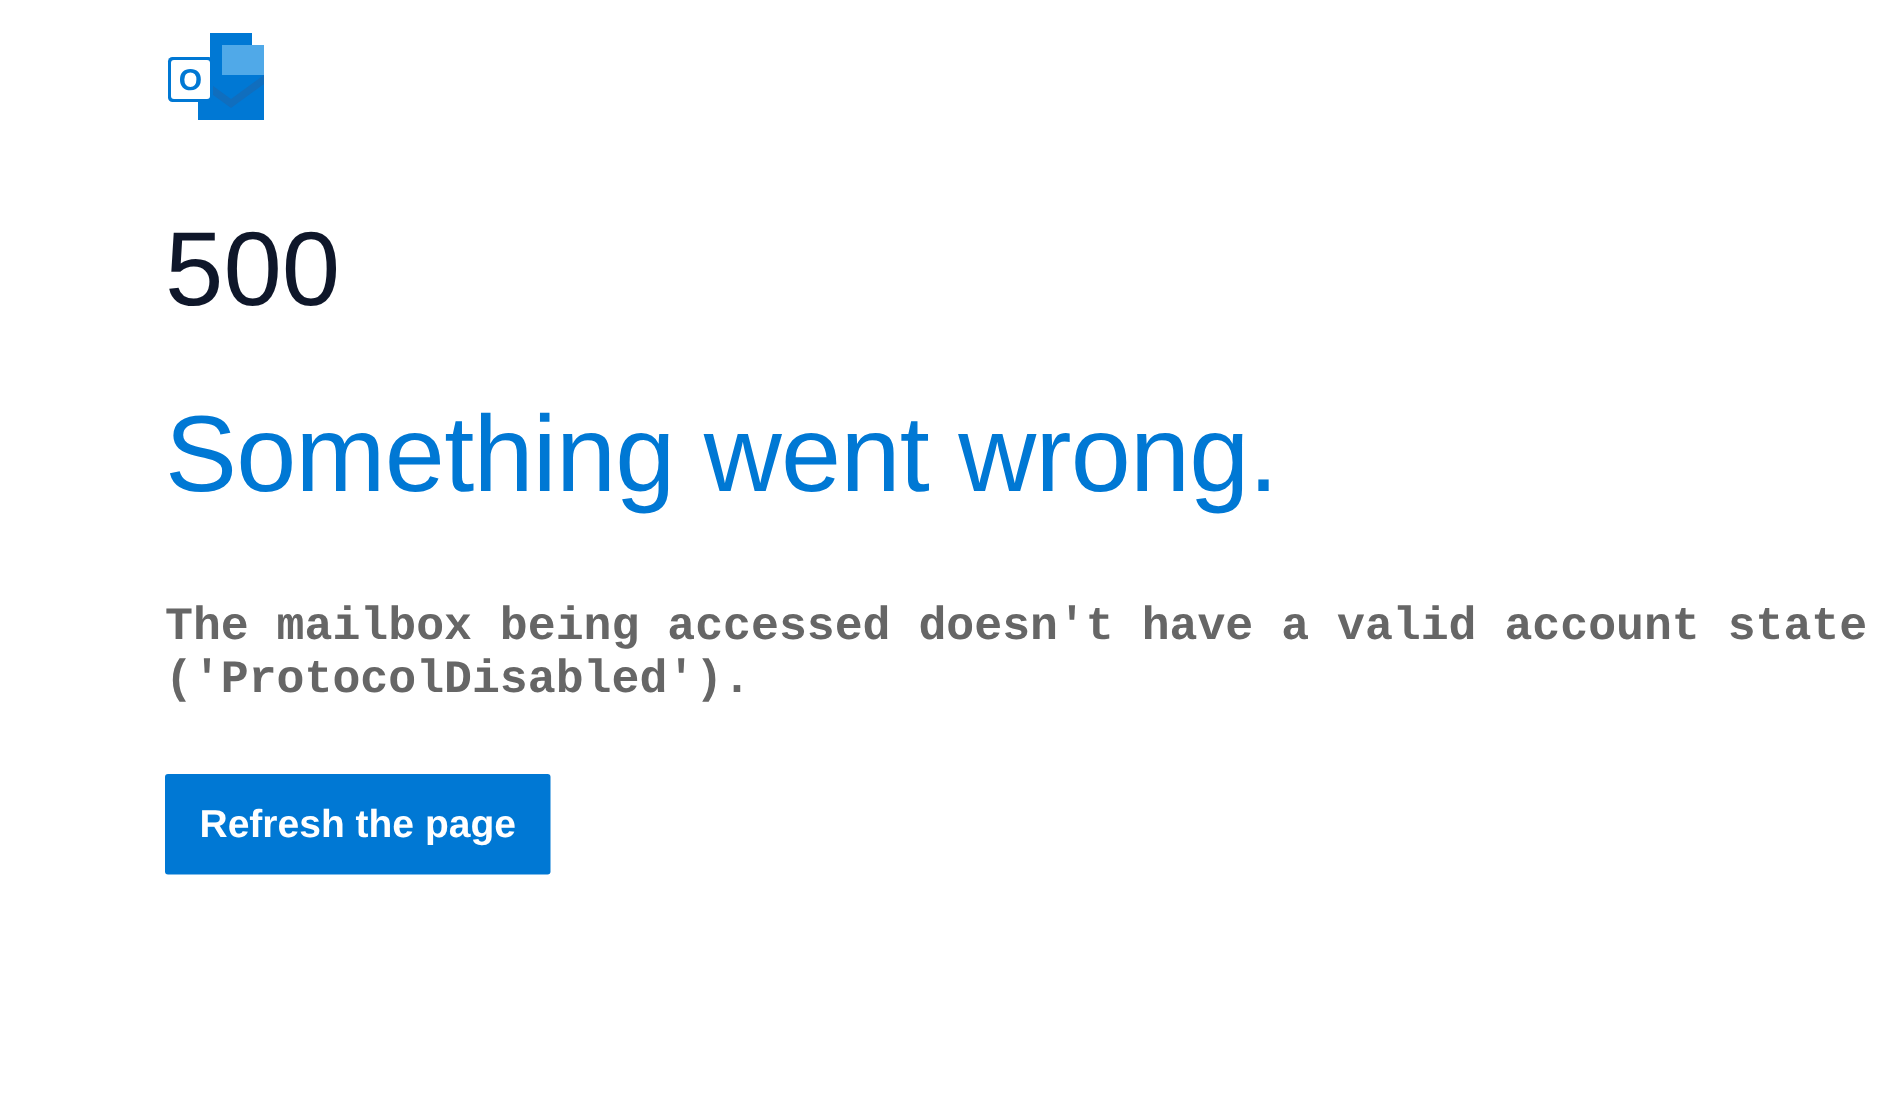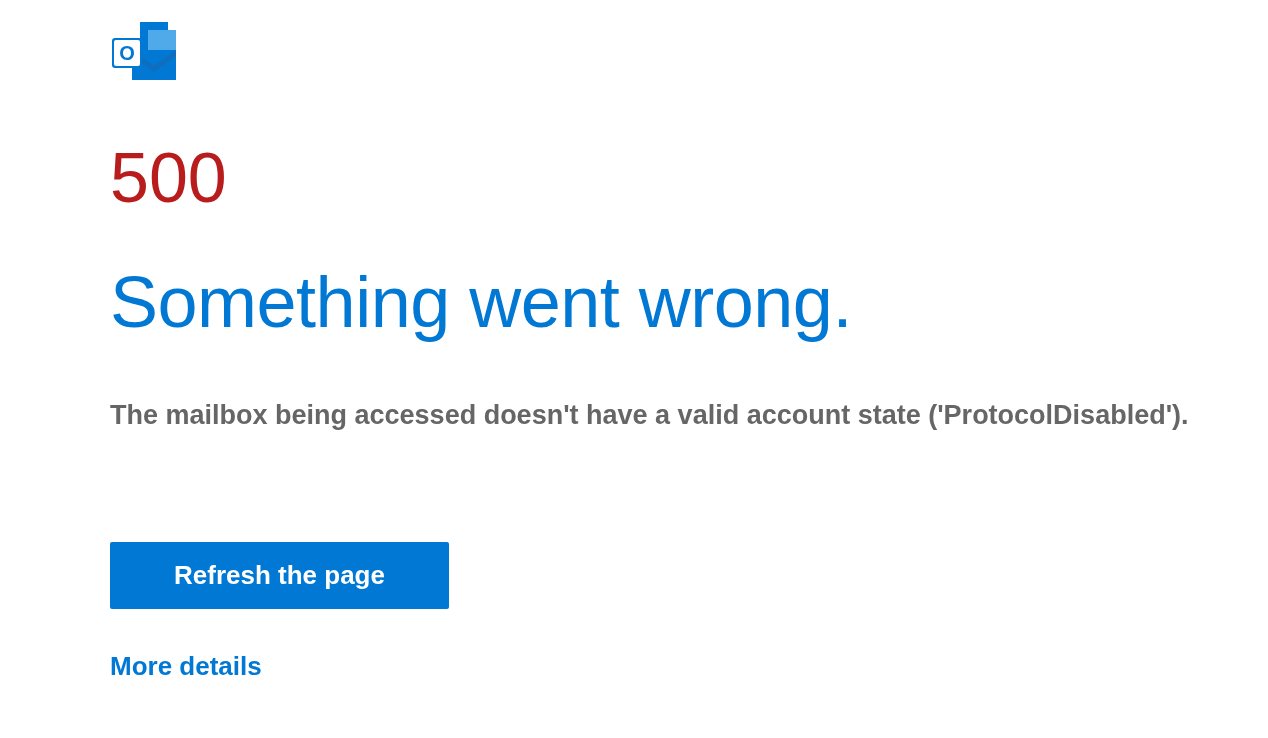--- a/index.html
+++ b/index.html
@@ -20,45 +20,46 @@
     .logo {
       margin-bottom: 55px;
     }
     .logo svg {
       width: 70px;
       height: 62px;
     }
     .error-code {
       font-size: 70px;
       font-weight: 300;
-      color: #b91c1c;
+      color: #0f172a;
       line-height: 1;
       margin-bottom: 50px;
     }
     .error-title {
       font-size: 72px;
       font-weight: 400;
       color: #0078d4;
       line-height: 1.1;
       margin-bottom: 58px;
       letter-spacing: -0.5px;
     }
     .error-message {
-      font-size: 27px;
+      font-size: 31px;
       font-weight: 600;
       color: #666666;
-      margin-bottom: 111px;
+      margin-bottom: 45px;
+      font-family: Liberation Mono, monospace;
     }
     .refresh-button {
       background: #0078d4;
       color: #ffffff;
       border: none;
       font-size: 26px;
       font-weight: 600;
-      padding: 18px 64px;
+      padding: 18px 23px;
       cursor: pointer;
       font-family: inherit;
       border-radius: 2px;
       margin-bottom: 42px;
       display: inline-block;
     }
     .more-details {
       font-size: 26px;
       font-weight: 600;
       color: #0078d4;
@@ -88,14 +89,13 @@
   </div>
 
   <div class="error-code">500</div>
 
   <div class="error-title">Something went wrong.</div>
 
   <div class="error-message">The mailbox being accessed doesn't have a valid account state ('ProtocolDisabled').</div>
 
   <button class="refresh-button">Refresh the page</button>
   <br>
-  <a class="more-details">More details</a>
 </div>
 
 </body></html>

